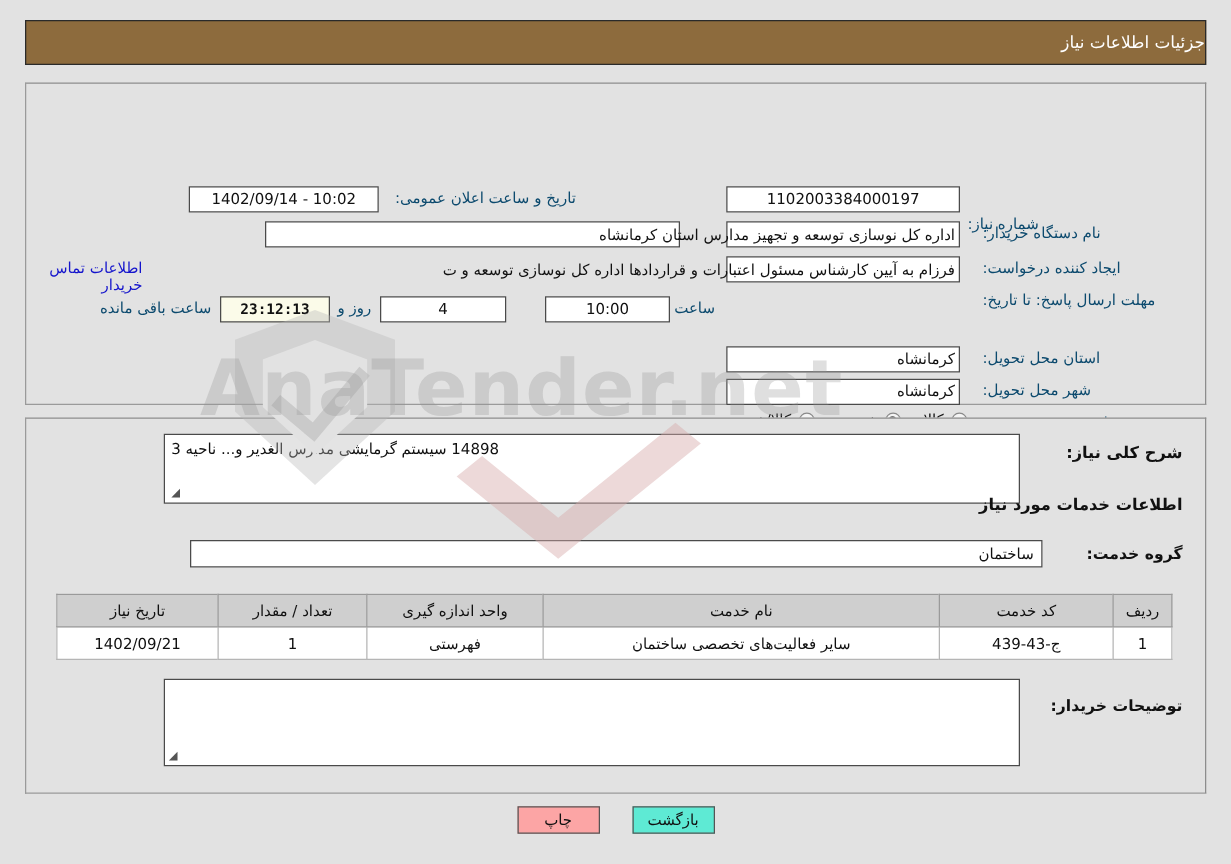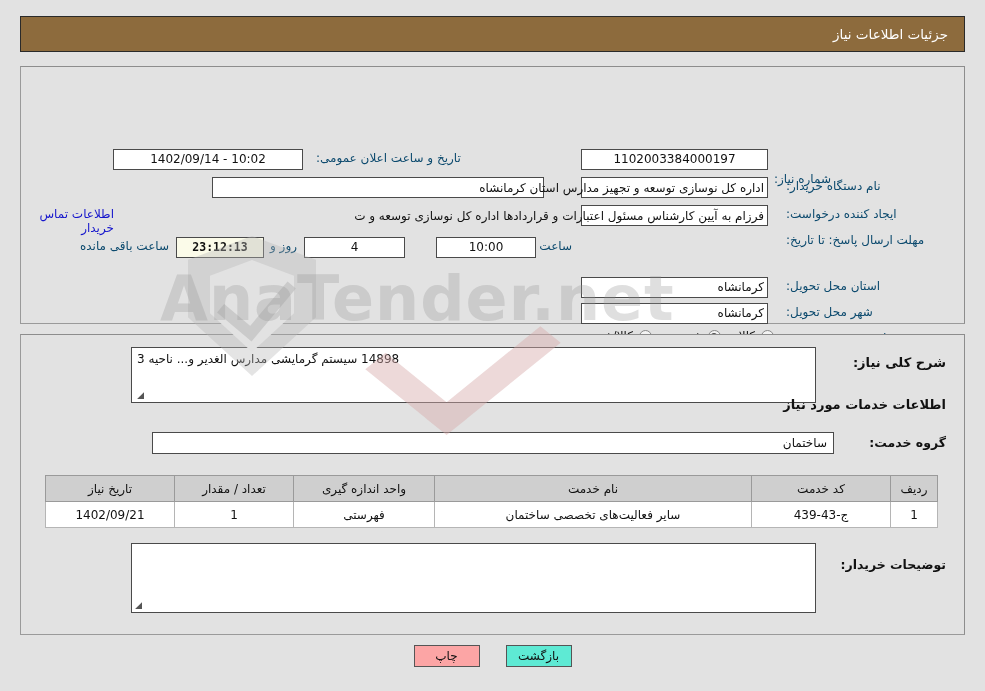--- a/index.html
+++ b/index.html
@@ -11,21 +11,21 @@
     font-size:12px;
     color:#1a1a1a;
     direction:rtl;
     position:relative;
     overflow:hidden;
   }
 
   
   .watermark{
     position:absolute;
-    left:0;top:4px;width:985px;height:545px;
+    left:0;top:16px;width:985px;height:545px;
     pointer-events:none;
     z-index:5;
     overflow:hidden;
   }
   .wm-text{
     position:absolute;
     left:160px;top:258px;
     font-size:62px;
     font-weight:bold;
     color:rgba(150,150,150,0.30);
@@ -70,21 +70,20 @@
   .header-bar{
     position:absolute;
     left:20px;top:16px;
     width:945px;height:36px;
     background:#8d6b3d;
     border:1px solid #2a2a2a;
     box-sizing:border-box;
     display:flex;
     align-items:center;
     justify-content:flex-start;
-    padding-right:16px;
     z-index:2;
   }
   .header-title{
     color:#ffffff;
     font-size:13.5px;
   }
 
   
   .panel{
     position:absolute;
@@ -116,21 +115,21 @@
     padding:0 3px;
     color:#111;
   }
   .fld.ltr{direction:ltr;}
   .fld.rt{text-align:right;}
 
   
   #f-need-no{position:absolute;right:196px;top:82px;width:187px;}
   #l-need-no{position:absolute;right:30px;top:84px;width:160px;margin-top:21px;}
 
-  #f-pubdate{position:absolute;right:661px;top:82px;width:190px;}
+  #f-pubdate{position:absolute;right:661px;top:82px;width:152px;}
   #l-pubdate{position:absolute;right:440px;top:84px;width:208px;text-align:left;}
 
   #f-buyer{position:absolute;right:196px;top:110px;width:187px;}
   #buyer-text{
     position:absolute;
     right:200px;top:112px;
     width:740px;height:19px;
     font-size:12px;line-height:19px;
     text-align:right;
     white-space:nowrap;

